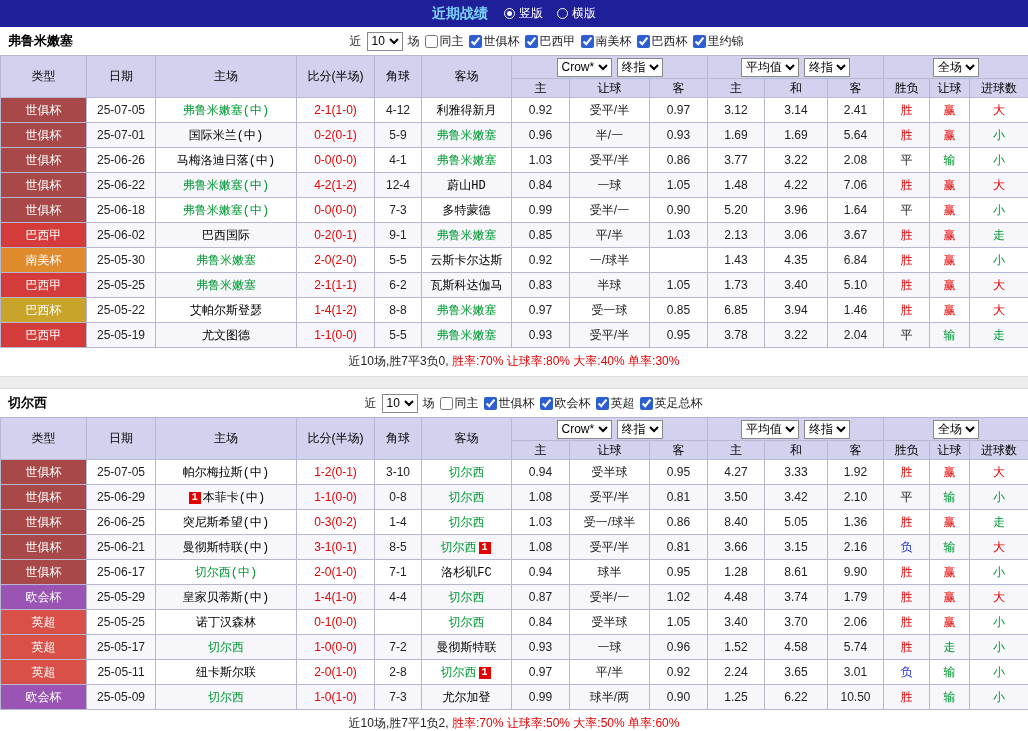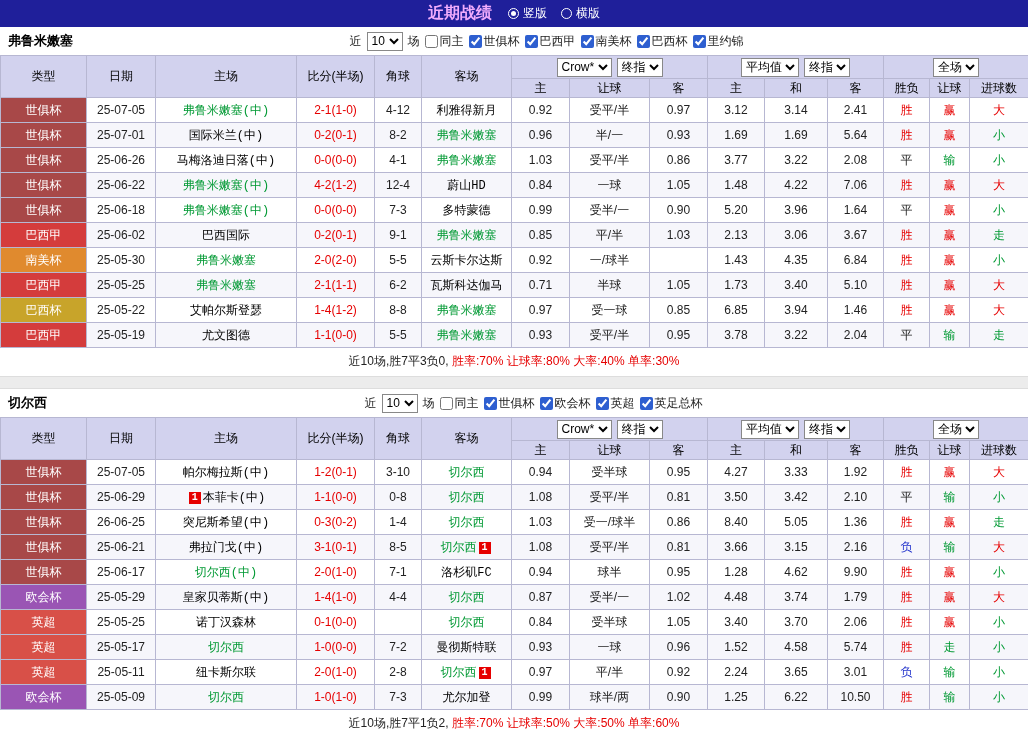--- a/index.html
+++ b/index.html
@@ -1,20 +1,20 @@
 <!DOCTYPE html>
 <html><head>
 <meta charset="utf-8">
 <style>
   * { box-sizing: border-box; }
   html, body { margin:0; padding:0; width:1028px; background:#fff; }
   body { font-family:"Liberation Sans","DejaVu Sans",sans-serif; font-size:12px; color:#222; }
 
   .topbar { height:27px; background:#1f1f9a; display:flex; align-items:center; justify-content:center; gap:16px; }
-  .topbar .title { color:#f0abfc; font-weight:bold; font-size:16px; }
+  .topbar .title { color:#7dd3fc; font-weight:bold; font-size:14px; }
   .layout-opt { display:inline-flex; align-items:center; gap:4px; color:#fff; cursor:pointer; }
   .radio-dot { width:11px; height:11px; border:1px solid #fff; border-radius:50%; display:inline-block; position:relative; }
   .radio-dot.on::after { content:""; position:absolute; left:2px; top:2px; right:2px; bottom:2px; border-radius:50%; background:#fff; }
 
   .section-bar { display:flex; align-items:center; height:28px; padding:0 8px; }
   .team-title { font-weight:bold; font-size:13px; color:#000; }
   .filters { display:flex; align-items:center; gap:5px; margin:0 auto; }
   .filters label { display:inline-flex; align-items:center; gap:2px; cursor:pointer; }
   .filters input[type=checkbox] { width:13px; height:13px; margin:0; accent-color:#2e5fd0; }
   select { font-size:12px; height:19px; background:#fff; border:1px solid #888; }
@@ -163,21 +163,21 @@
           <td>2.41</td>
           <td style="color: rgb(230, 0, 0);">胜</td>
           <td style="color: rgb(230, 0, 0);">赢</td>
           <td style="color: rgb(230, 0, 0);">大</td>
         </tr>
         <tr>
           <td class="type" style="background: rgb(168, 72, 72);">世俱杯</td>
           <td>25-07-01</td>
           <td class="team"><span>国际米兰(中)</span></td>
           <td class="score">0-2(0-1)</td>
-          <td>8-2</td>
+          <td>5-9</td>
           <td class="team focal"><span>弗鲁米嫩塞</span></td>
           <td>0.96</td>
           <td>半/一</td>
           <td>0.93</td>
           <td>1.69</td>
           <td>1.69</td>
           <td>5.64</td>
           <td style="color: rgb(230, 0, 0);">胜</td>
           <td style="color: rgb(230, 0, 0);">赢</td>
           <td style="color: rgb(0, 153, 51);">小</td>
@@ -267,21 +267,21 @@
           <td style="color: rgb(230, 0, 0);">赢</td>
           <td style="color: rgb(0, 153, 51);">小</td>
         </tr>
         <tr>
           <td class="type" style="background: rgb(212, 60, 60);">巴西甲</td>
           <td>25-05-25</td>
           <td class="team focal"><span>弗鲁米嫩塞</span></td>
           <td class="score">2-1(1-1)</td>
           <td>6-2</td>
           <td class="team"><span>瓦斯科达伽马</span></td>
-          <td>0.71</td>
+          <td>0.83</td>
           <td>半球</td>
           <td>1.05</td>
           <td>1.73</td>
           <td>3.40</td>
           <td>5.10</td>
           <td style="color: rgb(230, 0, 0);">胜</td>
           <td style="color: rgb(230, 0, 0);">赢</td>
           <td style="color: rgb(230, 0, 0);">大</td>
         </tr>
         <tr>
@@ -467,21 +467,21 @@
           <td>8.40</td>
           <td>5.05</td>
           <td>1.36</td>
           <td style="color: rgb(230, 0, 0);">胜</td>
           <td style="color: rgb(230, 0, 0);">赢</td>
           <td style="color: rgb(0, 153, 51);">走</td>
         </tr>
         <tr>
           <td class="type" style="background: rgb(168, 72, 72);">世俱杯</td>
           <td>25-06-21</td>
-          <td class="team"><span>弗拉门戈(中)</span></td>
+          <td class="team"><span>曼彻斯特联(中)</span></td>
           <td class="score">3-1(0-1)</td>
           <td>8-5</td>
           <td class="team focal"><span>切尔西</span><span class="redcard">1</span></td>
           <td>1.08</td>
           <td>受平/半</td>
           <td>0.81</td>
           <td>3.66</td>
           <td>3.15</td>
           <td>2.16</td>
           <td style="color: rgb(34, 51, 204);">负</td>
@@ -492,21 +492,21 @@
           <td class="type" style="background: rgb(168, 72, 72);">世俱杯</td>
           <td>25-06-17</td>
           <td class="team focal"><span>切尔西(中)</span></td>
           <td class="score">2-0(1-0)</td>
           <td>7-1</td>
           <td class="team"><span>洛杉矶FC</span></td>
           <td>0.94</td>
           <td>球半</td>
           <td>0.95</td>
           <td>1.28</td>
-          <td>4.62</td>
+          <td>8.61</td>
           <td>9.90</td>
           <td style="color: rgb(230, 0, 0);">胜</td>
           <td style="color: rgb(230, 0, 0);">赢</td>
           <td style="color: rgb(0, 153, 51);">小</td>
         </tr>
         <tr>
           <td class="type" style="background: rgb(154, 85, 180);">欧会杯</td>
           <td>25-05-29</td>
           <td class="team"><span>皇家贝蒂斯(中)</span></td>
           <td class="score">1-4(1-0)</td>

